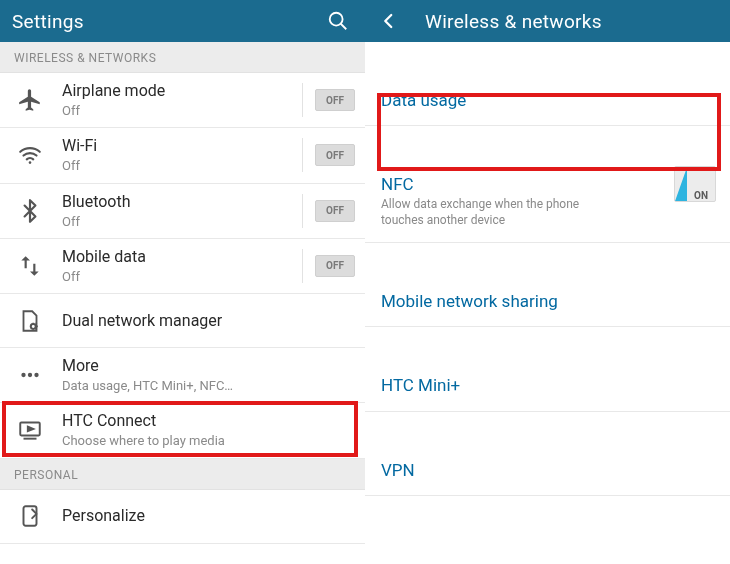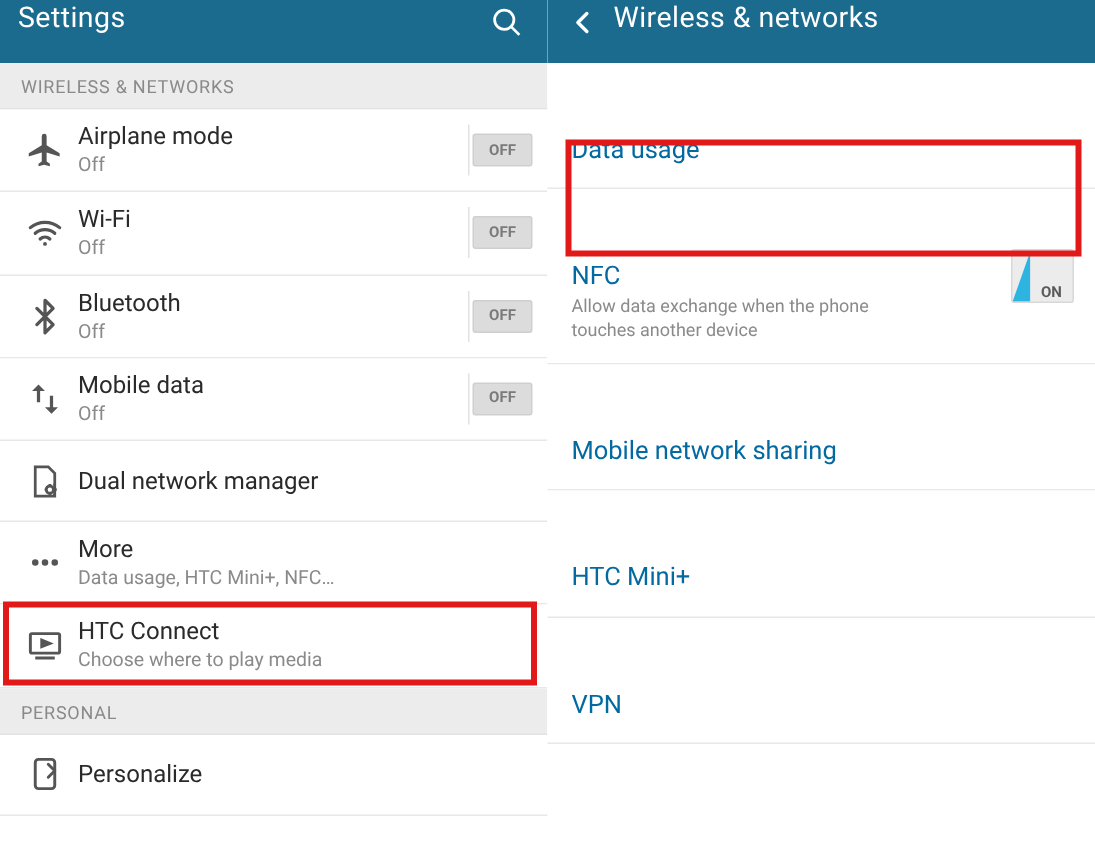--- a/index.html
+++ b/index.html
@@ -14,23 +14,23 @@
   .pane { height: 100%; }
   .pane-left  { width: 365px; background:#fff; position:relative; }
   .pane-right { width: 365px; background:#fff; position:relative; }
 
   
   .appbar {
     height: 42px;
     background: #1b6b8f;
     color: #fff;
     display: flex;
-    align-items: flex-start;
+    align-items: center;
     padding: 0 12px;
-    gap: 8px;
+    gap: 24px;
   }
   .appbar .title { font-size: 19px; font-weight: 400; letter-spacing: .3px; white-space: nowrap; }
   .appbar .spacer { flex: 1; }
   .search-btn { width:30px; height:30px; display:flex; align-items:center; justify-content:center; cursor:pointer; }
   .back-btn   { width:24px; height:30px; display:flex; align-items:center; justify-content:center; cursor:pointer; }
 
   
   .section-header {
     background:#ececec;
     color:#8a8a8a;
@@ -40,21 +40,21 @@
     border-bottom:1px solid #e2e2e2;
   }
 
   
   .row {
     display:flex;
     align-items:center;
     padding:8px 10px 8px 8px;
     border-bottom:1px solid #e8e8e8;
     min-height:54px;
-    gap:0;
+    gap:10px;
     position:relative;
     background:#fff;
   }
   .row .icon {
     width:44px;
     display:flex;
     align-items:center;
     justify-content:center;
     color:#555;
     flex-shrink:0;

